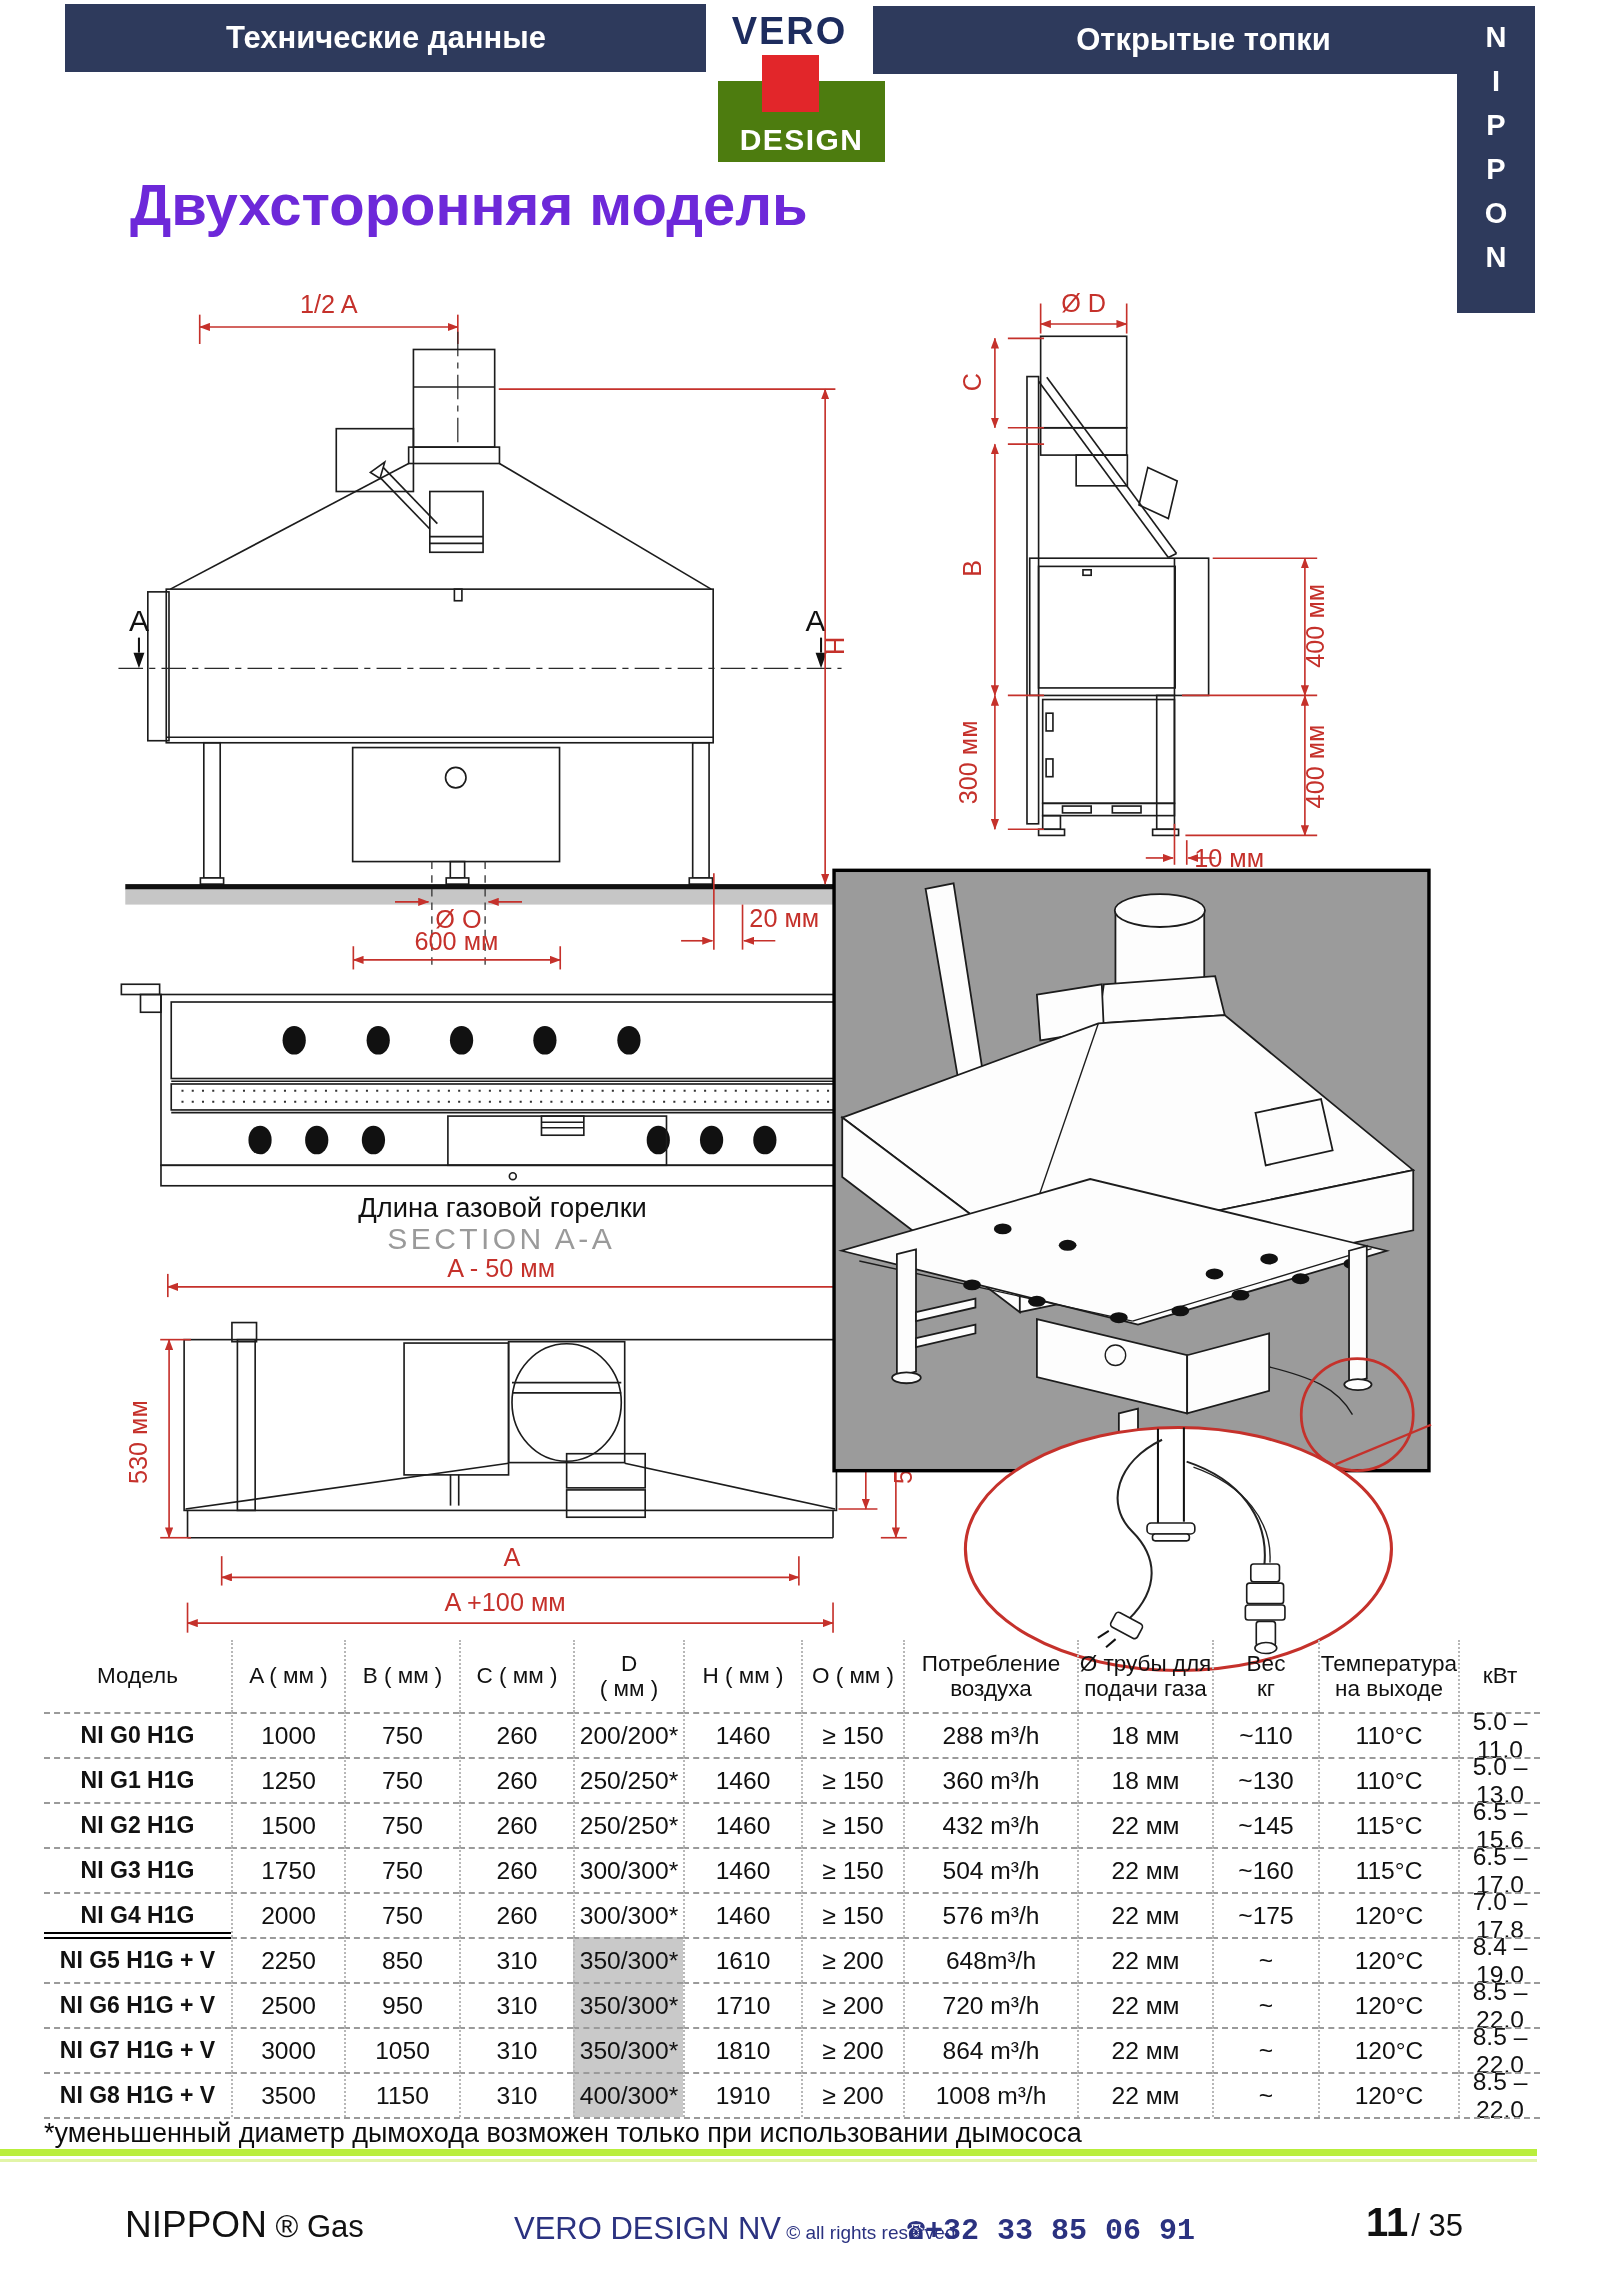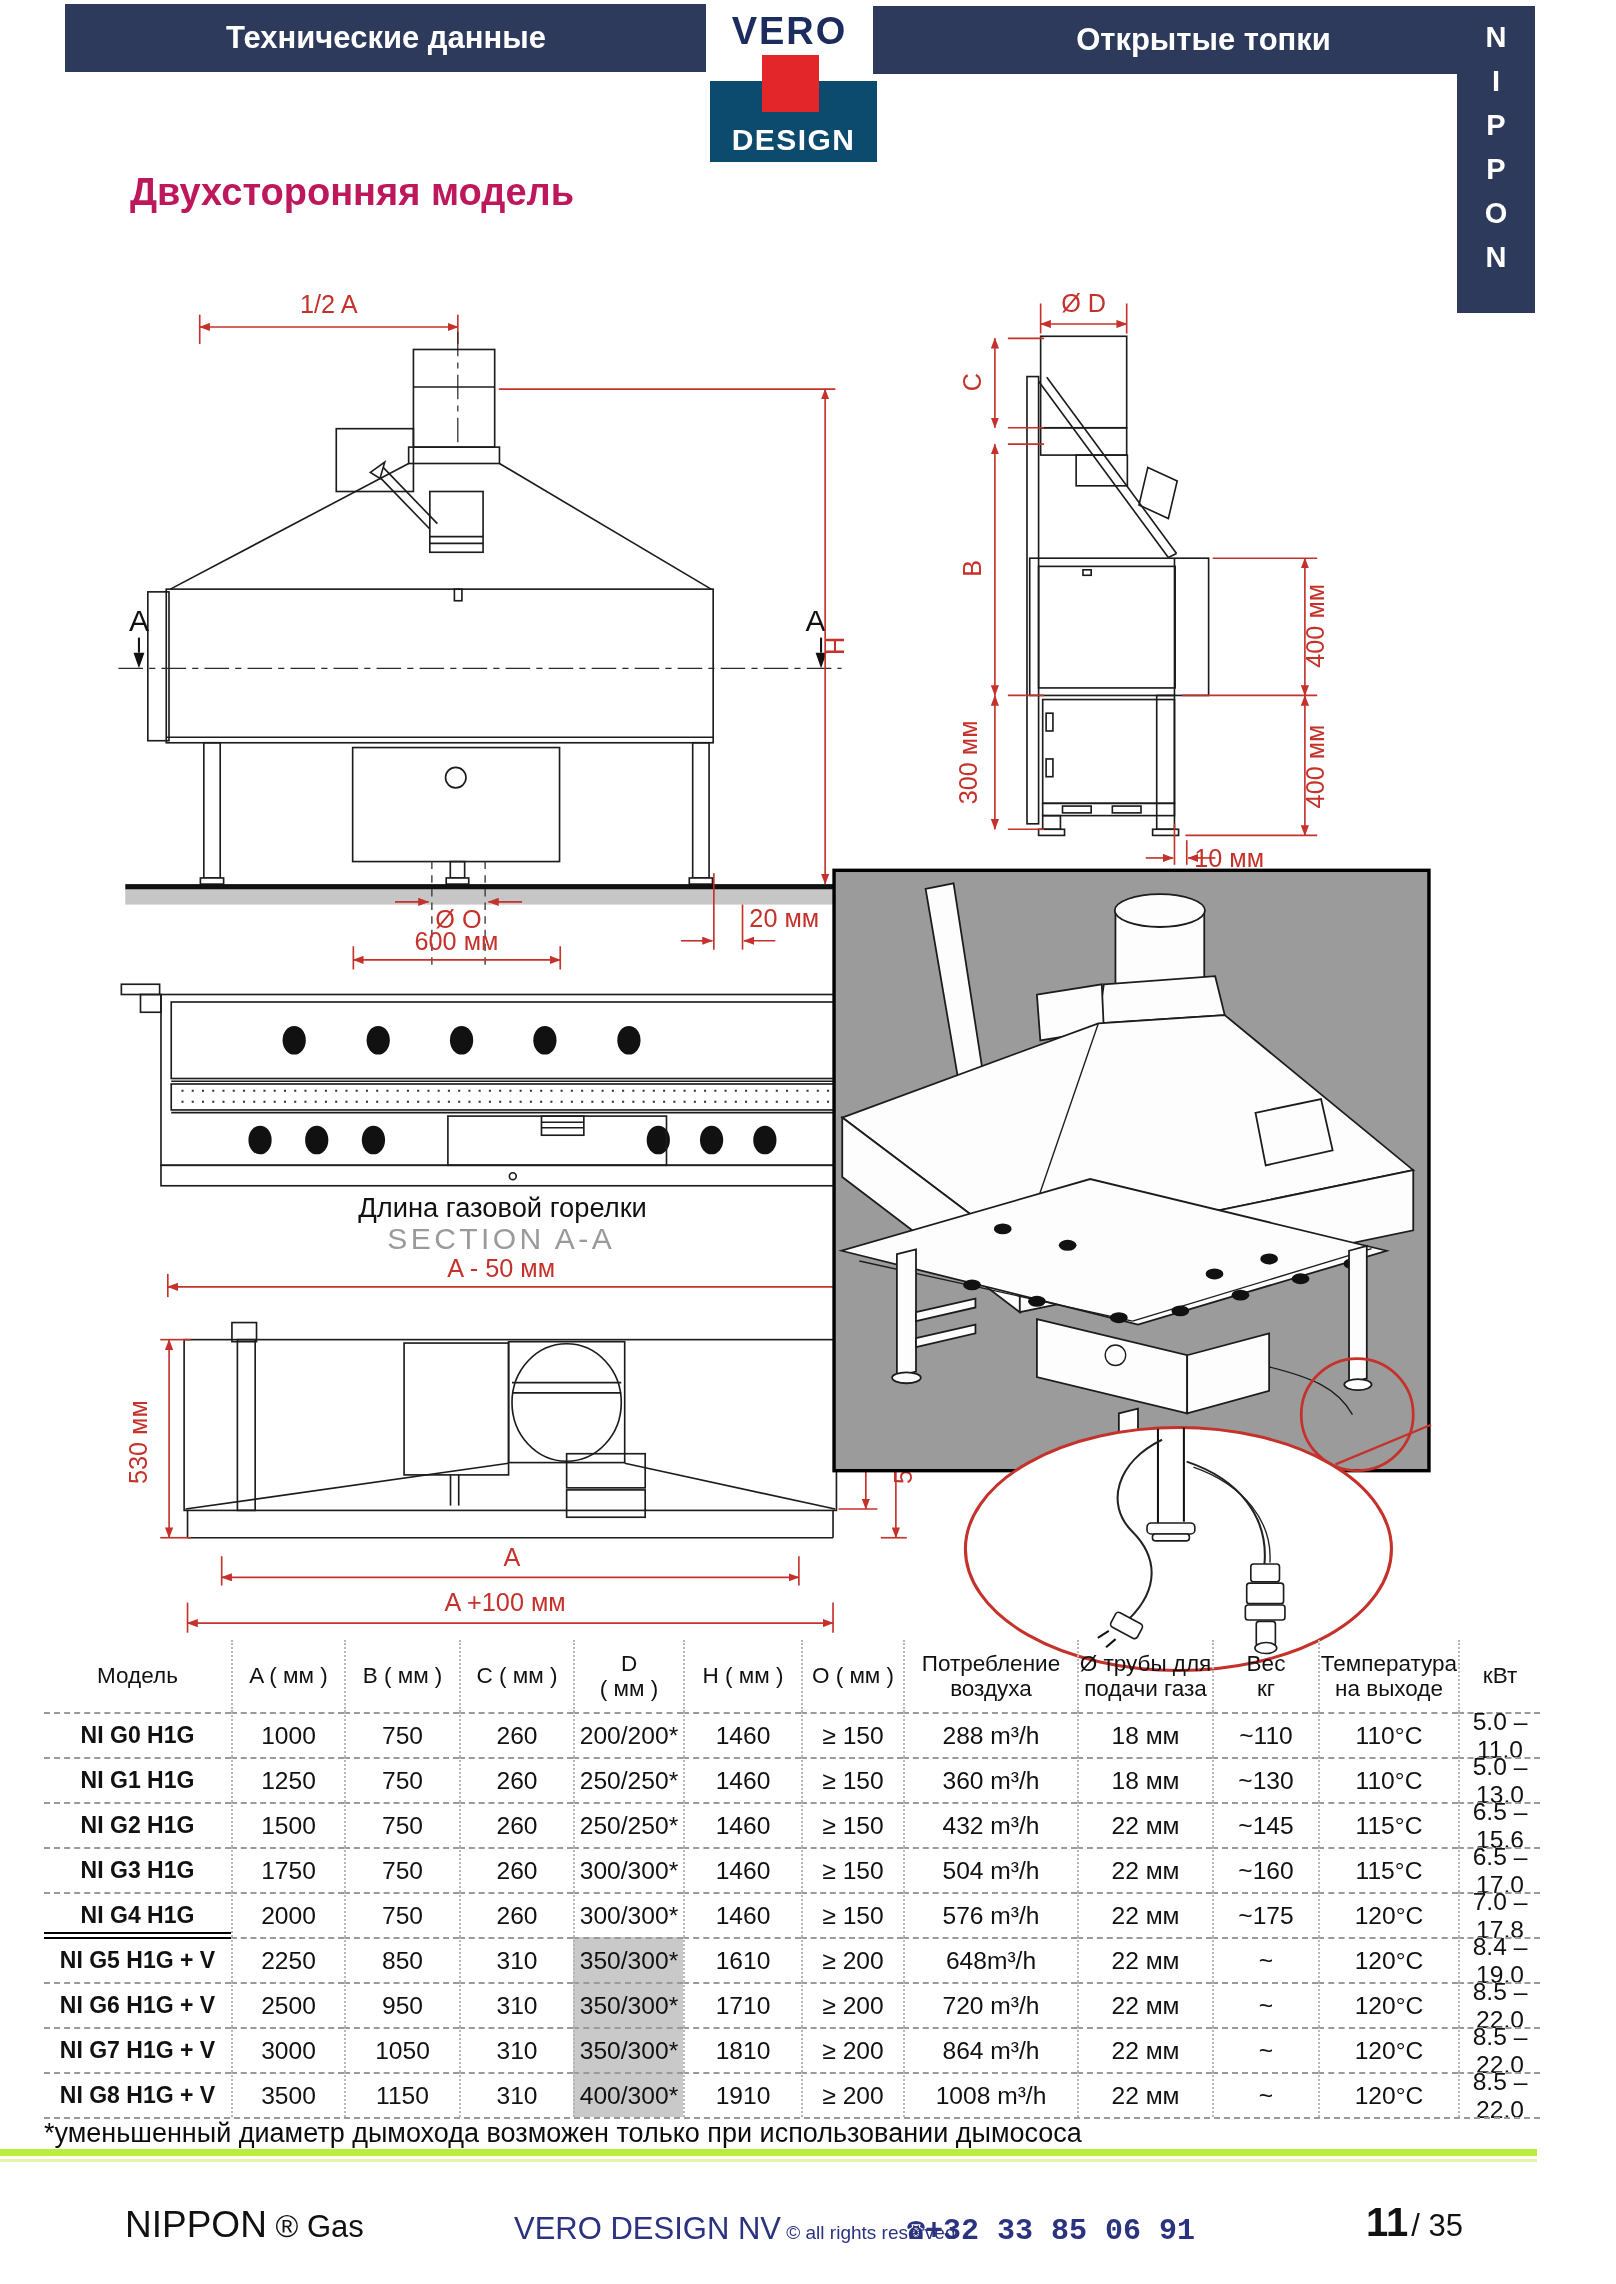--- a/index.html
+++ b/index.html
@@ -4,28 +4,28 @@
 <style>
   html,body{margin:0;padding:0;}
   body{width:1617px;height:2284px;background:#fff;font-family:"Liberation Sans",sans-serif;position:relative;overflow:hidden;}
   .abs{position:absolute;}
   .navy{background:#2e3a5c;}
   .banner{display:flex;align-items:center;justify-content:center;color:#fff;font-weight:700;font-size:31px;}
   .pre{white-space:pre-line;}
   
   #logo{left:706px;top:0;width:182px;height:161px;}
   .logo-top{position:absolute;left:0;top:0;width:167px;height:81px;background:#fff;}
-  .logo-bottom{position:absolute;left:4px;top:81px;width:167px;height:81px;background:#0c4a6e;}
+  .logo-bottom{position:absolute;left:12px;top:81px;width:167px;height:81px;background:#4d7c0f;}
   .logo-vero{position:absolute;left:0;top:9.6px;width:100%;text-align:center;color:#1d2c5e;font-size:38px;font-weight:700;letter-spacing:2px;}
   .logo-design{position:absolute;left:0;bottom:5.5px;width:100%;text-align:center;color:#fff;font-size:30px;font-weight:700;letter-spacing:1.4px;}
   .logo-red{position:absolute;left:56px;top:55px;width:57px;height:57px;background:#e2262a;}
   
   #side-tab{left:1457px;top:5.5px;width:78px;height:307px;color:#fff;font-size:29px;font-weight:700;text-align:center;line-height:44px;padding-top:9.6px;box-sizing:border-box;}
   
-  #page-title{left:130px;top:171px;font-size:38px;font-weight:700;color:#be185d;letter-spacing:0px;}
+  #page-title{left:130px;top:171px;font-size:58px;font-weight:700;color:#6d28d9;letter-spacing:0px;}
   
   .bl{stroke:#1c1c1c;stroke-width:2.4;fill:none;}
   .blf{stroke:#1c1c1c;stroke-width:2.4;fill:#fff;}
   .isol{stroke:#1c1c1c;stroke-width:2;fill:none;}
   .iso{stroke:#1c1c1c;stroke-width:2.6;fill:#fdfdfd;}
   .dot{fill:#111;}
   .dim{stroke:#c5312b;stroke-width:2.4;fill:none;}
   .dsh{stroke:#3a3a3a;stroke-width:2;stroke-dasharray:11 9;fill:none;}
   .cl{stroke:#2a2a2a;stroke-width:1.8;stroke-dasharray:36 9 9 9;fill:none;}
   .blk3{stroke:#111;stroke-width:3;fill:none;}

